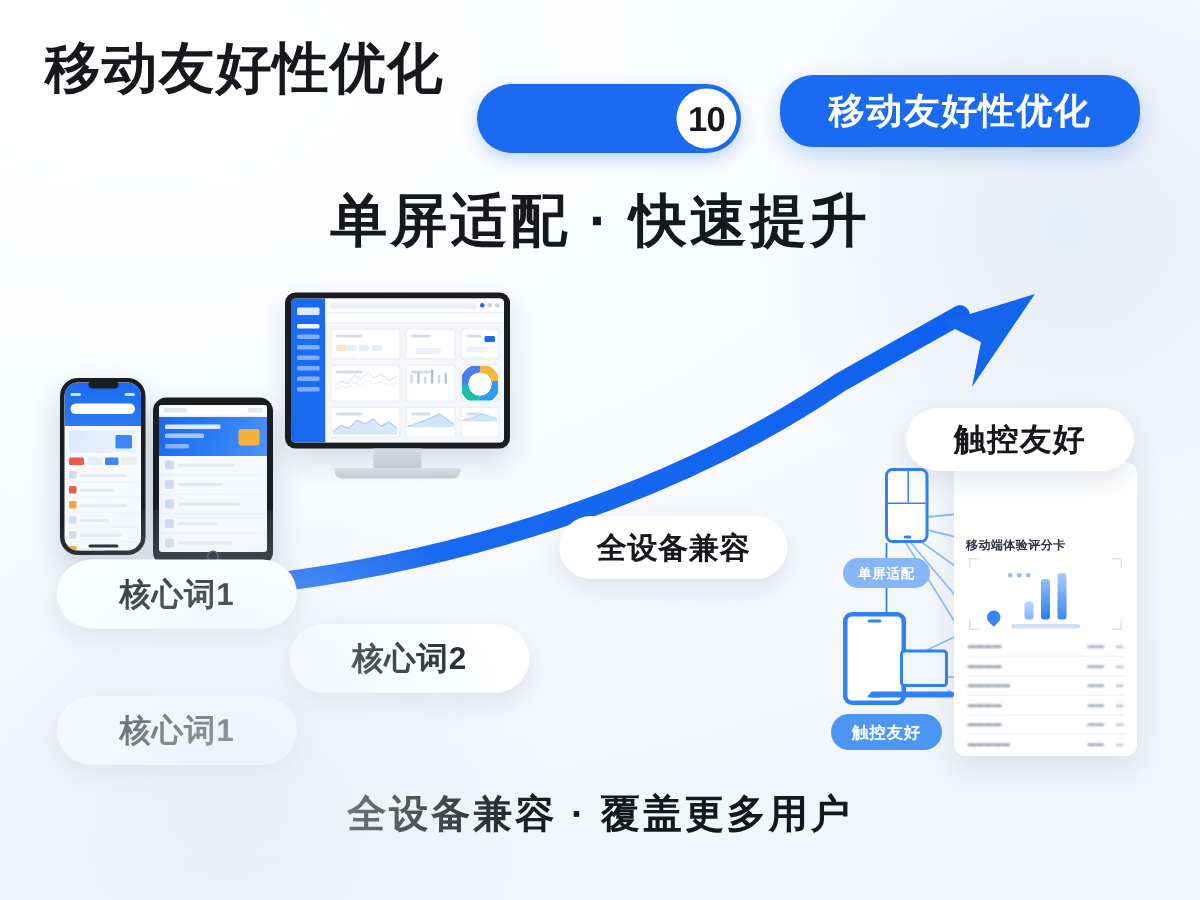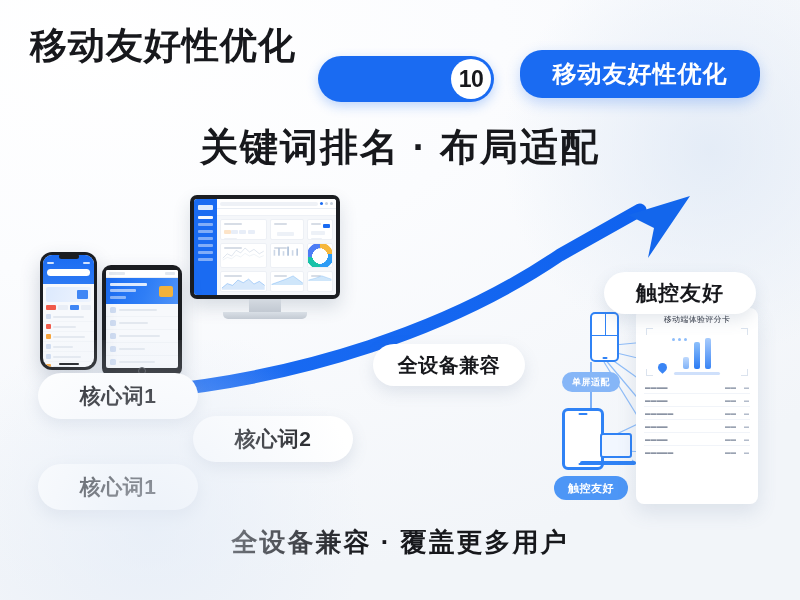--- a/index.html
+++ b/index.html
@@ -251,23 +251,24 @@
     z-index: 4;
   }
   .score-card {
     position: absolute; left: 636px; top: 308px; width: 122px; height: 196px;
     background: #fff; border-radius: 8px;
     box-shadow: 0 8px 20px rgba(80,105,145,.14);
     padding: 6px 8px; box-sizing: border-box;
     z-index: 3;
   }
   .score-title {
-    font-size: 8px; font-weight: 400; color: #2f3440; text-align: center;
+    font-size: 8px; font-weight: 700; color: #2f3440; 
     letter-spacing: .3px; margin-bottom: 3px;
     filter: blur(.25px);
+    margin-top: 44px;
   }
   .score-hero { position: relative; height: 48px; margin: 0 2px 5px 2px; }
   .corner { position: absolute; width: 6px; height: 6px; border: 1px solid #dbe3ee; }
   .corner.tl { left: 0; top: 0; border-right: none; border-bottom: none; }
   .corner.tr { right: 0; top: 0; border-left: none; border-bottom: none; }
   .corner.bl { left: 0; bottom: 0; border-right: none; border-top: none; }
   .corner.br { right: 0; bottom: 0; border-left: none; border-top: none; }
   .hero-bars { position: absolute; left: 50%; top: 50%; transform: translate(-50%,-50%); display: flex; align-items: flex-end; gap: 5px; height: 34px; }
   .hero-bars .b { width: 6px; border-radius: 2px; background: linear-gradient(180deg,#8ec0fb,#2a7bf4); }
   .hero-bars .b.b1 { height: 12px; background: linear-gradient(180deg,#bfd9fd,#7fb2f8); }
@@ -322,21 +323,21 @@
   <div class="headline-main">移动友好性优化</div>
 
   <div class="top-badge">
     <span class="top-num-circle">
       <span>10</span>
     </span>
   </div>
 
   <div class="tag-pill-blue">移动友好性优化</div>
 
-  <div class="headline-sub">关键词排名 · 布局适配</div>
+  <div class="headline-sub">单屏适配 · 快速提升</div>
 
   <svg class="arrow-svg" viewBox="0 0 800 600">
     <defs>
       <linearGradient id="agrad" x1="0" y1="1" x2="1" y2="0">
         <stop offset="0%" stop-color="#1a6bf2"></stop>
         <stop offset="100%" stop-color="#0f62ef"></stop>
       </linearGradient>
     </defs>
     <path d="M150,392 C300,378 450,330 560,255 L640,210" stroke="url(#agrad)" stroke-width="13" fill="none" stroke-linecap="round"></path>
     <path d="M690,196 L628,215 L654,228 L648,258 Z" fill="#1366ec"></path>

